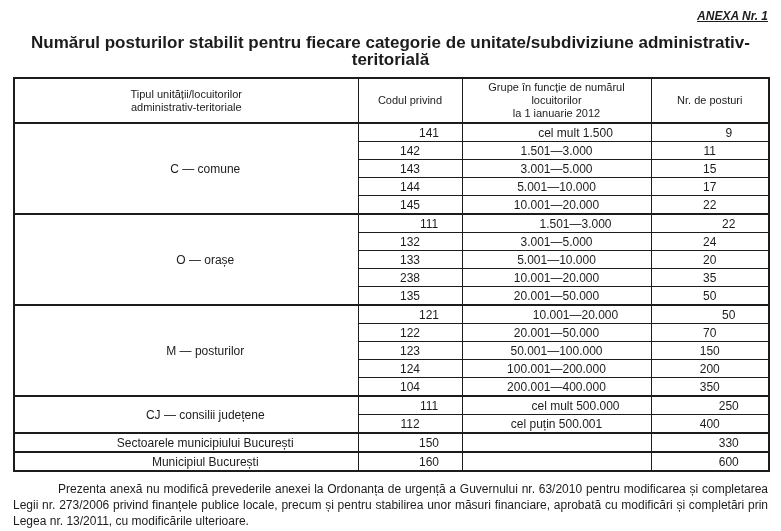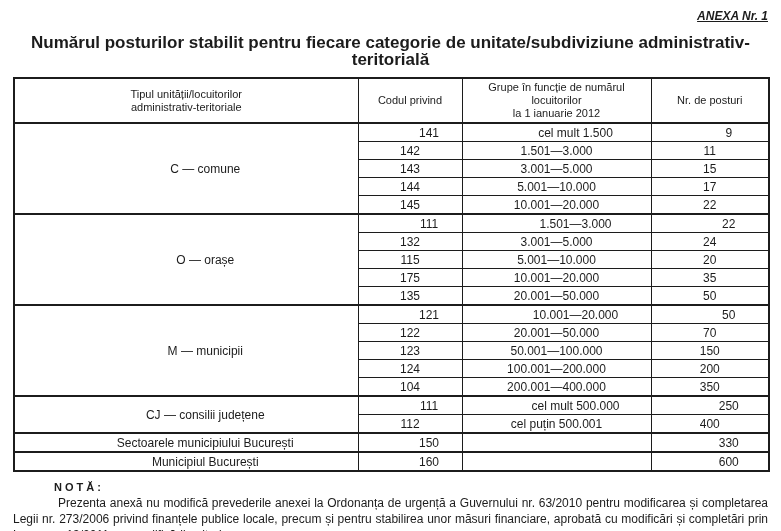--- a/index.html
+++ b/index.html
@@ -146,37 +146,37 @@
         <td>111</td>
         <td>1.501—3.000</td>
         <td>22</td>
       </tr>
       <tr>
         <td>132</td>
         <td>3.001—5.000</td>
         <td>24</td>
       </tr>
       <tr>
-        <td>115</td>
+        <td>133</td>
         <td>5.001—10.000</td>
         <td>20</td>
       </tr>
       <tr>
-        <td>175</td>
+        <td>238</td>
         <td>10.001—20.000</td>
         <td>35</td>
       </tr>
       <tr>
         <td>135</td>
         <td>20.001—50.000</td>
         <td>50</td>
       </tr>
 
       <tr class="group-start">
-        <td rowspan="5">M — municipii</td>
+        <td rowspan="5">M — posturilor</td>
         <td>121</td>
         <td>10.001—20.000</td>
         <td>50</td>
       </tr>
       <tr>
         <td>122</td>
         <td>20.001—50.000</td>
         <td>70</td>
       </tr>
       <tr>
@@ -217,17 +217,16 @@
       <tr class="group-start">
         <td>Municipiul București</td>
         <td>160</td>
         <td></td>
         <td>600</td>
       </tr>
     </tbody>
   </table>
 
   <div class="note">
-    <div class="note-label">NOTĂ:</div>
     <div class="note-text">Prezenta anexă nu modifică prevederile anexei la Ordonanța de urgență a Guvernului nr. 63/2010 pentru modificarea și completarea Legii nr. 273/2006 privind finanțele publice locale, precum și pentru stabilirea unor măsuri financiare, aprobată cu modificări și completări prin Legea nr. 13/2011, cu modificările ulterioare.</div>
   </div>
 
 </div>
 
 </body></html>

